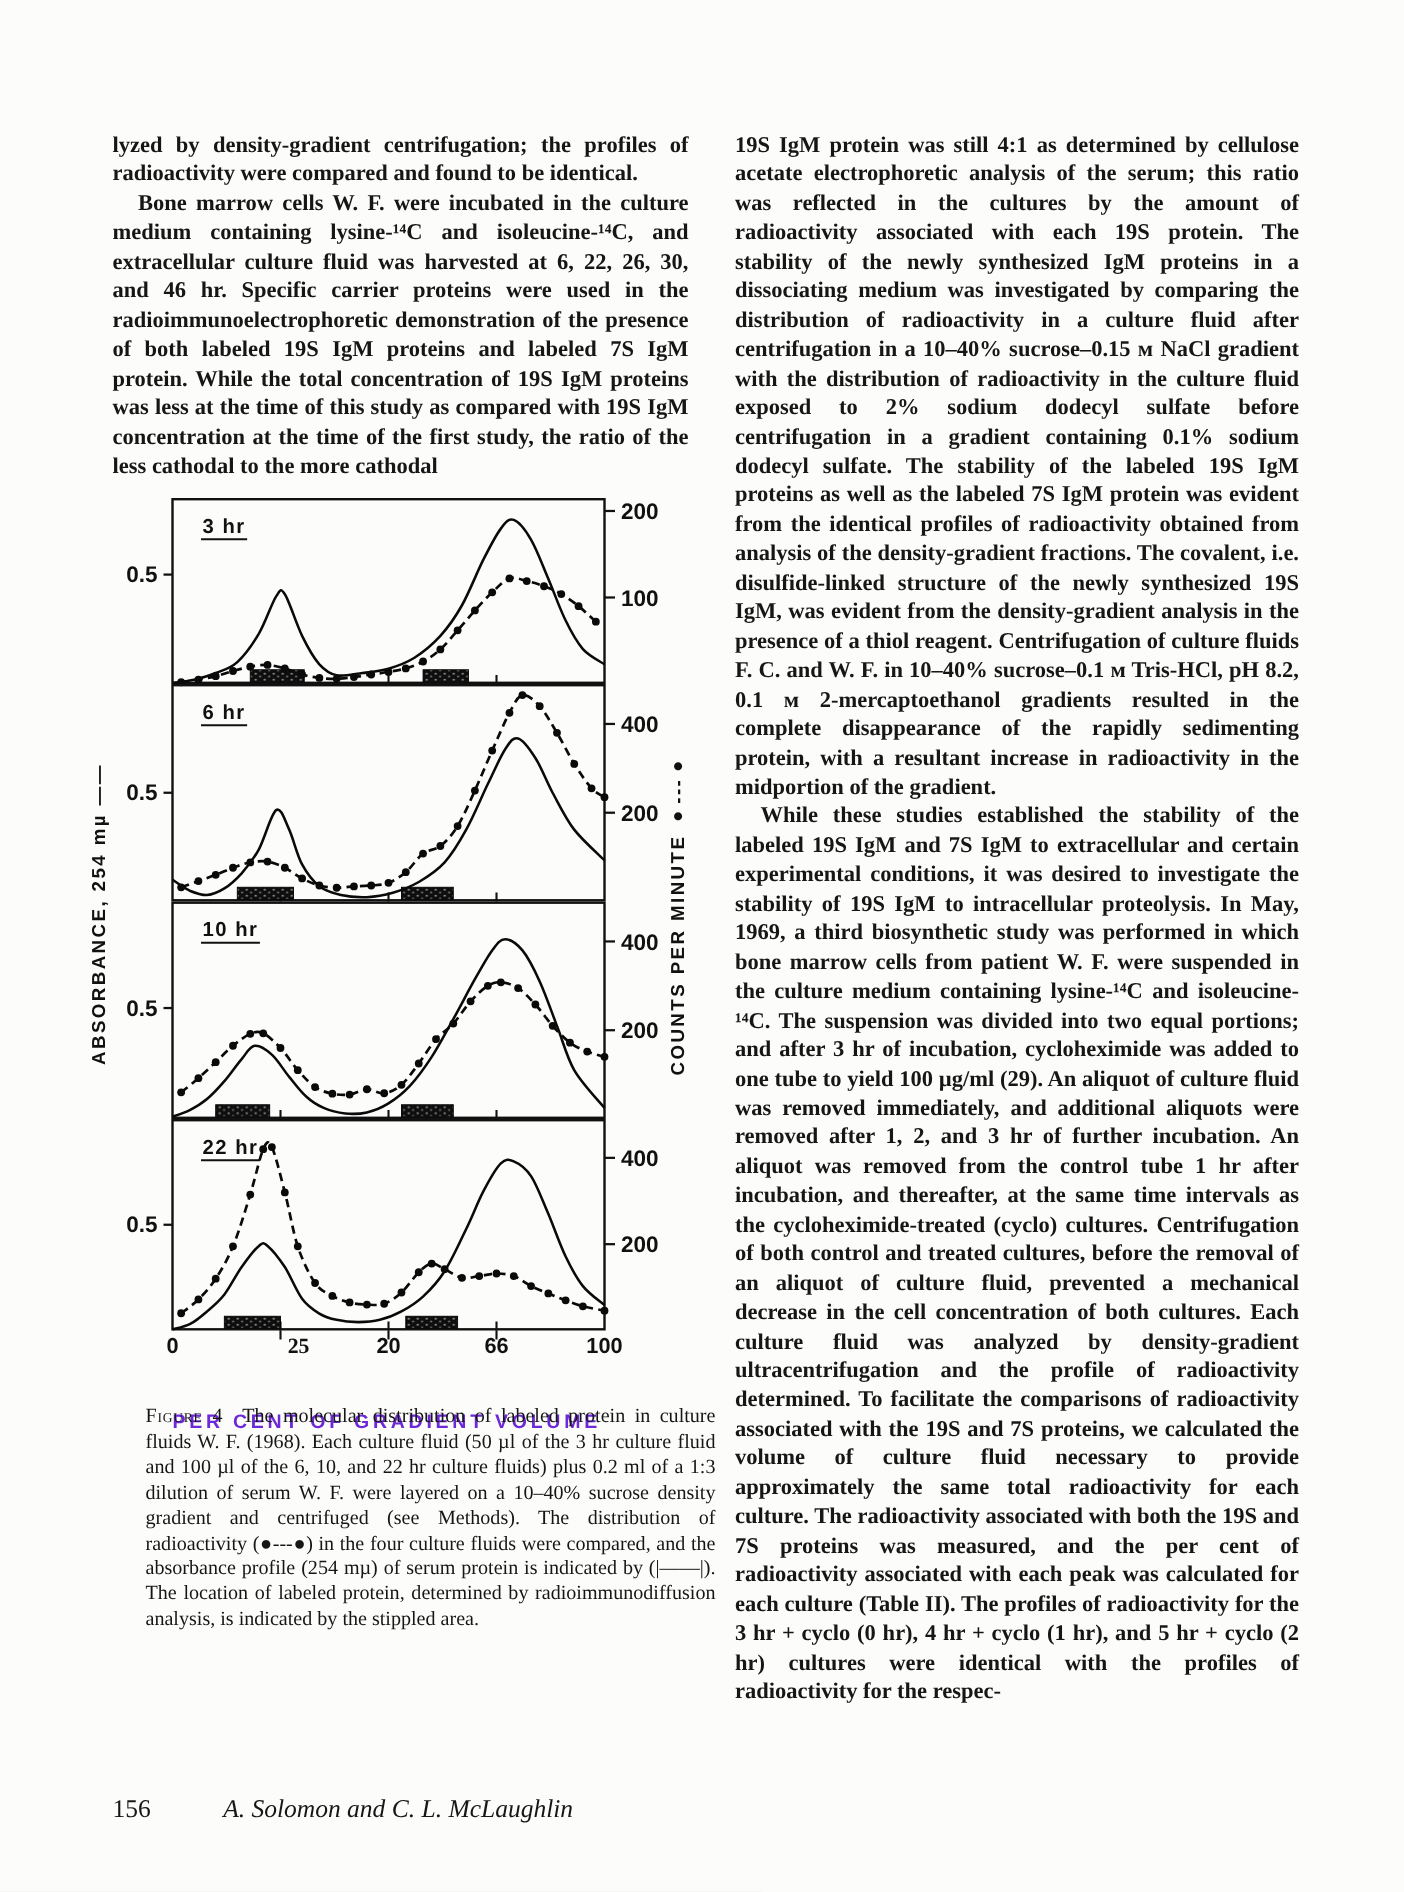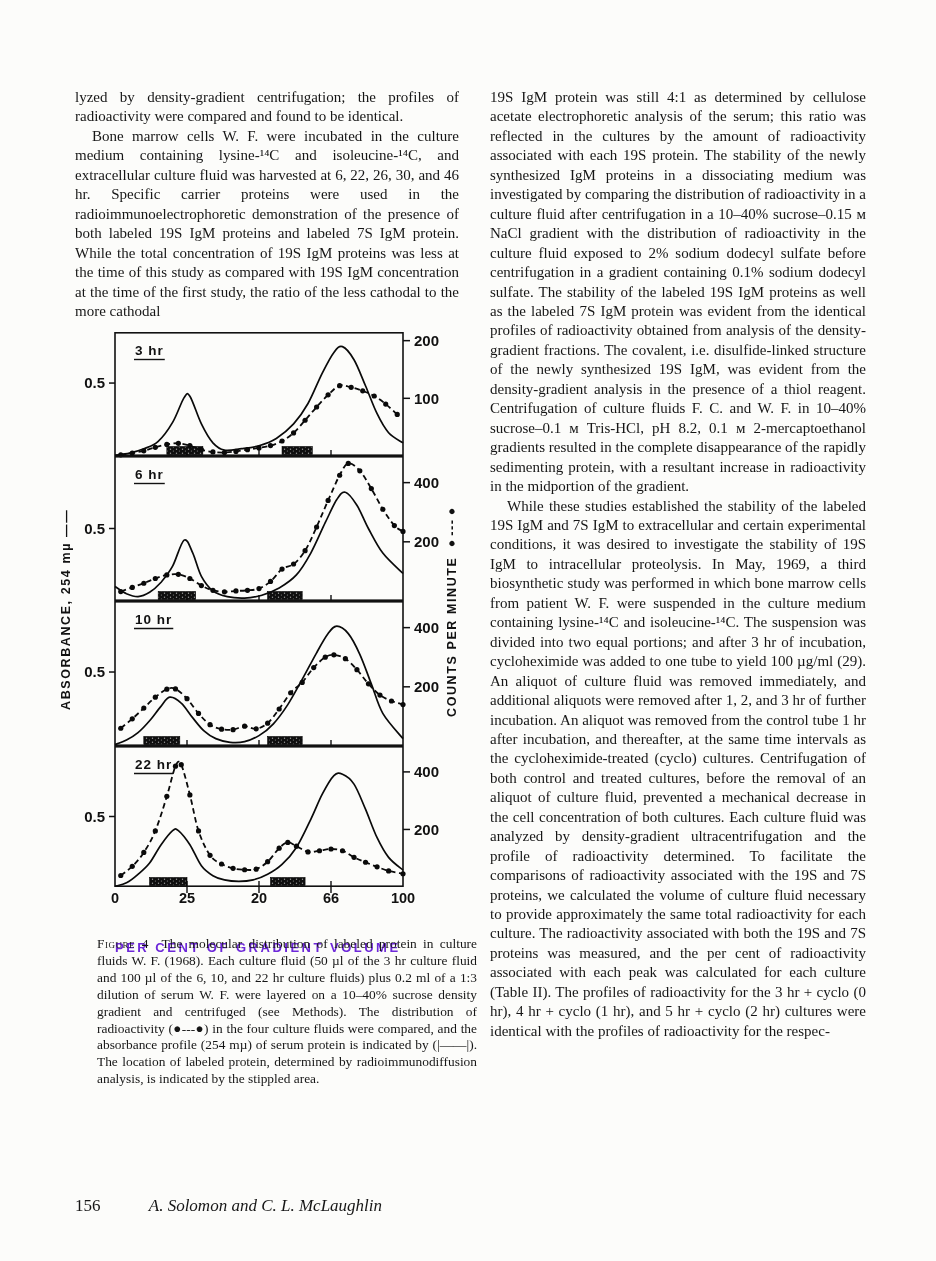--- a/index.html
+++ b/index.html
@@ -1,21 +1,21 @@
 <!DOCTYPE html>
 <html><head>
 <meta charset="utf-8">
 <style>
   html,body{margin:0;padding:0;}
   body{width:936px;height:1261px;background:#e8e8e6;font-family:"Liberation Serif","DejaVu Serif",serif;}
   .page{position:relative;width:936px;height:1261px;background:#fcfcfa;color:#161616;overflow:hidden;}
   .col{position:absolute;top:88px;font-size:15px;line-height:19.45px;text-align:justify;}
   .col-left{left:75px;width:384px;}
   .col-right{left:490px;width:376px;}
-  .col p{margin:0;text-indent:17px;}
+  .col p{margin:0;text-indent:17px;font-weight:bold;}
   .col p.noindent{text-indent:0;}
   .figure{position:absolute;left:55px;top:318px;width:420px;height:616px;}
   .panels{position:absolute;left:0;top:14px;}
   .panels svg{display:block;overflow:visible;}
   svg text.tick-label{font:bold 15px "Liberation Sans","DejaVu Sans",sans-serif;fill:#111;}
   svg text.panel-label{font:bold 13.5px "Liberation Sans","DejaVu Sans",sans-serif;fill:#111;letter-spacing:1px;}
   .x-axis{position:absolute;left:0;top:572px;width:412px;height:18px;}
   .x-tick{position:absolute;top:0;width:30px;text-align:center;font:bold 14.5px "Liberation Sans","DejaVu Sans",sans-serif;color:#111;}
   .x-title{position:absolute;left:60px;top:592px;width:288px;text-align:left;
            font:bold 13px "Liberation Sans","DejaVu Sans",sans-serif;letter-spacing:2.5px;color:#6d28d9;margin-top:30px;}
@@ -251,21 +251,21 @@
           <circle cx="310.56" cy="116.2530612244898" r="2.6" fill="#0a0a0a"></circle>
           <circle cx="322.08" cy="120.85714285714286" r="2.6" fill="#0a0a0a"></circle>
           <circle cx="333.59999999999997" cy="124.88571428571429" r="2.6" fill="#0a0a0a"></circle>
           <circle cx="348" cy="127.76326530612245" r="2.6" fill="#0a0a0a"></circle>
           <text x="80" y="23" class="panel-label">22 hr</text>
           <line x1="79" y1="27.5" x2="118.28125" y2="27.5" stroke="#111" stroke-width="1.4"></line>
         </svg>
       </div>
     <div class="x-axis">
         <span class="x-tick" style="left: 45px;">0</span>
-        <span class="x-tick" style="left: 117px;">25</span>
+        <span class="x-tick" style="left: 129px; font-family: Liberation Serif, serif;">25</span>
         <span class="x-tick" style="left: 189px;">20</span>
         <span class="x-tick" style="left: 261px;">66</span>
         <span class="x-tick" style="left: 333px;">100</span>
       </div>
     <div class="x-title">PER CENT OF GRADIENT VOLUME</div>
   </div>
 
   <div class="caption">
     <span class="capnum">Figure 4</span>&nbsp;&nbsp;<span>The molecular distribution of labeled protein in culture fluids W. F. (1968). Each culture fluid (50 µl of the 3 hr culture fluid and 100 µl of the 6, 10, and 22 hr culture fluids) plus 0.2 ml of a 1:3 dilution of serum W. F. were layered on a 10–40% sucrose density gradient and centrifuged (see Methods). The distribution of radioactivity (●---●) in the four culture fluids were compared, and the absorbance profile (254 mµ) of serum protein is indicated by (|——|). The location of labeled protein, determined by radioimmunodiffusion analysis, is indicated by the stippled area.</span>
   </div>

